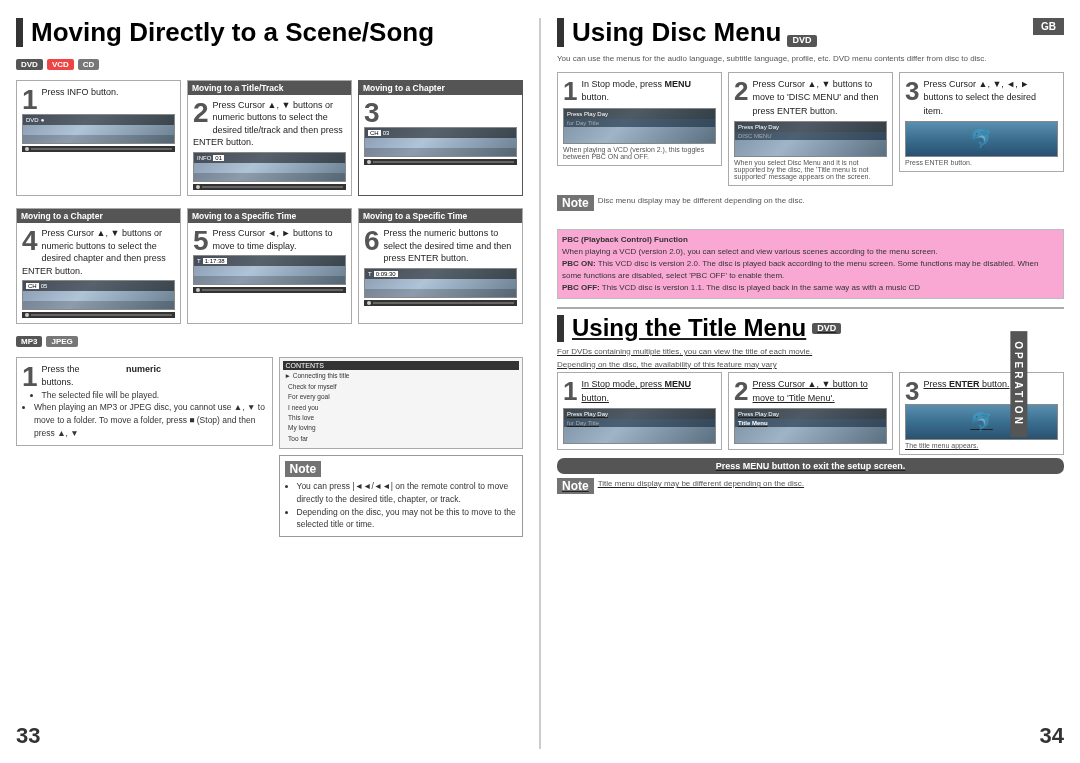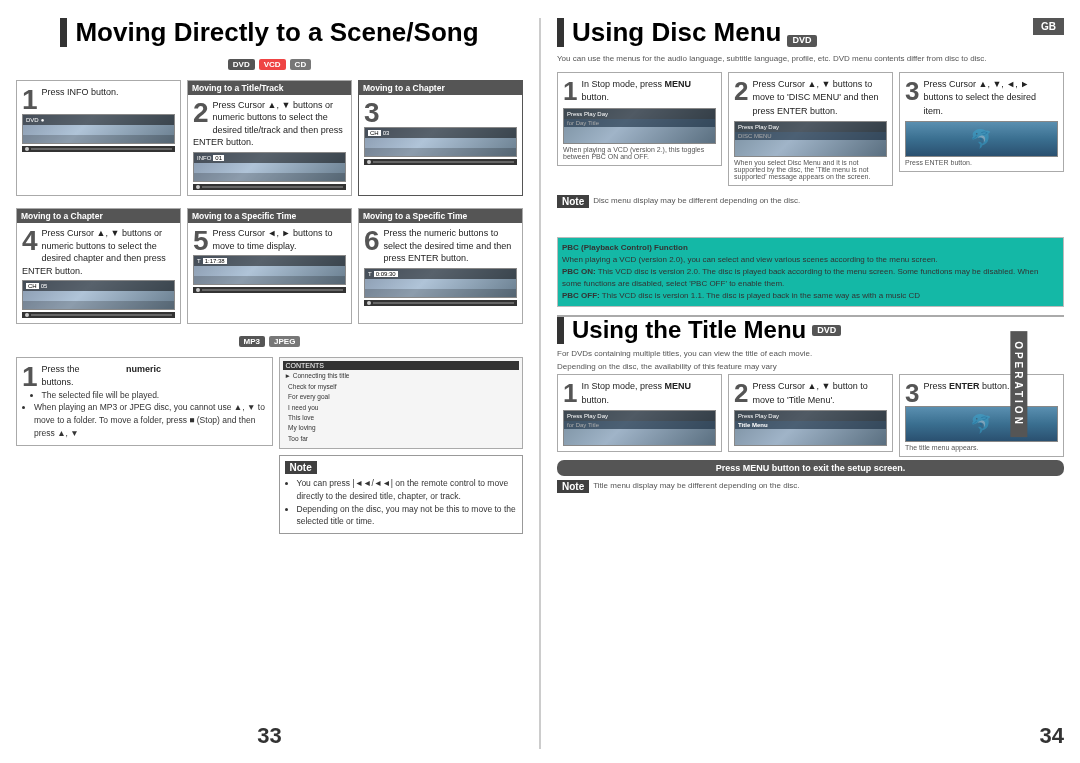--- a/index.html
+++ b/index.html
@@ -20,21 +20,20 @@
       gap: 16px;
     }
     
     .left-half {
       flex: 1;
       display: flex;
       flex-direction: column;
       gap: 8px;
       border-right: 2px solid #ccc;
       padding-right: 16px;
-      align-items: center;
     }
     .left-title {
       font-size: 26px;
       font-weight: bold;
       color: #000;
       border-left: 7px solid #333;
       padding-left: 8px;
       line-height: 1.1;
       margin-bottom: 4px;
     }
@@ -136,23 +135,23 @@
     }
 
     
     .note-box {
       border: 1.5px solid #999;
       padding: 5px;
       background: #fff;
       margin-top: 2px;
     }
     .note-label {
-      background: #404040;
+      background: #737373;
       color: #fff;
-      font-size: 10px;
+      font-size: 12px;
       font-weight: bold;
       padding: 1px 5px;
       display: inline-block;
       margin-bottom: 3px;
     }
     .bullet-list {
       list-style: disc;
       padding-left: 12px;
       font-size: 8.5px;
       line-height: 1.5;
@@ -237,35 +236,36 @@
     }
     .step-desc b { font-weight: bold; }
     .note-inline {
       font-size: 8px;
       color: #555;
       line-height: 1.4;
     }
     .pbc-box {
       border: 1px solid #bbb;
       padding: 4px;
-      margin-top: 20px;
-      background: #14b8a6;
+      margin-top: 9px;
+      background: #f9a8d4;
     }
     .pbc-text {
       font-size: 8px;
       color: #333;
       line-height: 1.5;
     }
     .pbc-text b { font-weight: bold; }
 
     
     .title-menu-section {
       border-top: 2px solid #aaa;
-      padding-top: 0;
+      padding-top: 6px;
       margin-top: 2px;
+      text-decoration: underline;
     }
     .right-title2 {
       font-size: 24px;
       font-weight: bold;
       color: #000;
       border-left: 7px solid #333;
       padding-left: 8px;
       line-height: 1.1;
       display: flex;
       align-items: center;

